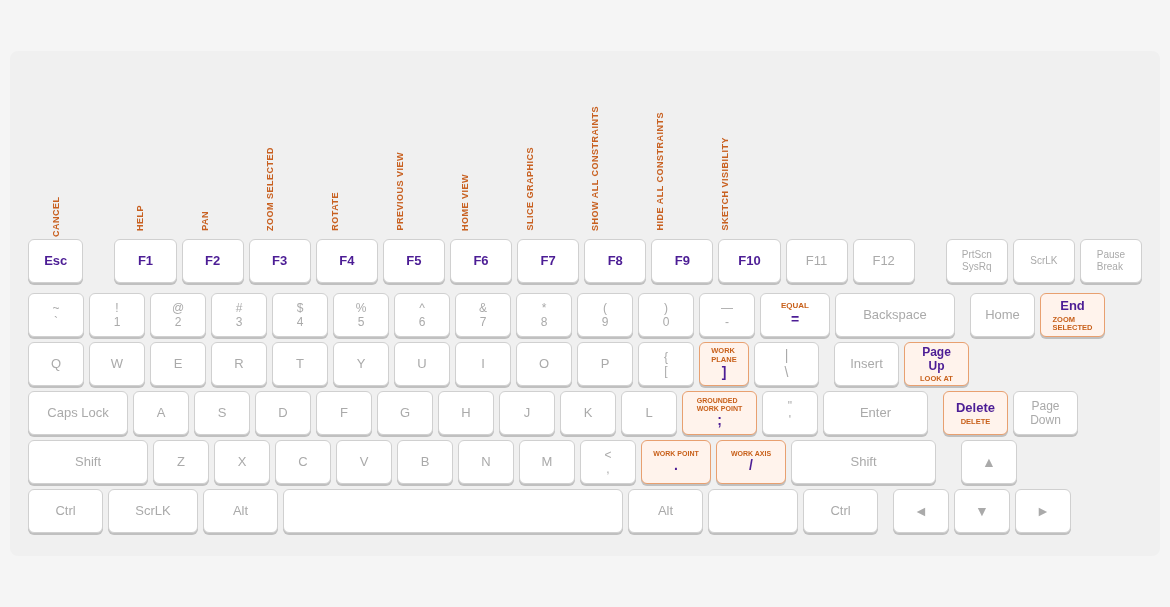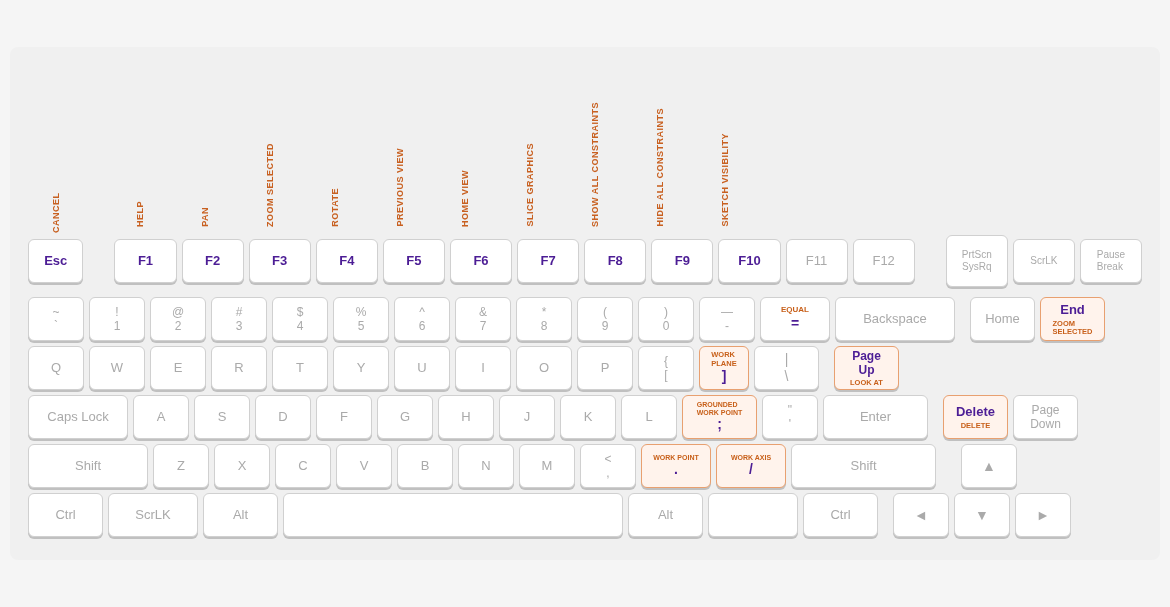--- a/index.html
+++ b/index.html
@@ -68,21 +68,21 @@
     }
     .key-text.orange {
       color: #4c1d95;
       font-weight: bold;
     }
     .key-text.gray { color: #aaa; }
     
     .k-esc { width: 58px; height: 44px; }
     .k-fn { width: 65px; height: 44px; }
     .k-fn-gray { width: 65px; height: 44px; }
-    .k-prtscn { width: 65px; height: 52px; }
+    .k-prtscn { width: 65px; height: 44px; }
     .k-scrlk { width: 65px; height: 44px; }
     .k-pause { width: 65px; height: 44px; }
     
     .k-num { width: 56px; height: 44px; }
     .k-backspace { width: 120px; height: 44px; }
     .k-home { width: 65px; height: 44px; }
     .k-end { width: 65px; height: 44px; }
     
     .k-tab { width: 85px; height: 44px; }
     .k-letter { width: 56px; height: 44px; }
@@ -341,20 +341,23 @@
     </div>
     <div class="key k-bracket-r" style="background:#fff3ec; border-color:#e8a070;">
       <span class="key-sub" style="font-size:7.5px;">WORK<br>PLANE</span>
       <span class="key-text orange" style="font-size:14px; font-weight:bold;">]</span>
     </div>
     <div class="key k-backslash">
       <span class="key-text gray" style="font-size:14px;">|</span>
       <span class="key-text gray" style="font-size:14px;">\</span>
     </div>
     <div style="width:5px;"></div>
+    <div class="key k-insert">
+      <span class="key-text gray">Insert</span>
+    </div>
     <div class="key k-pageup" style="background:#fff3ec; border-color:#e8a070;">
       <span class="key-text orange" style="font-size:12px; font-weight:bold;">Page<br>Up</span>
       <span class="key-sub" style="font-size:7.5px; margin-top:1px;">LOOK AT</span>
     </div>
   </div>
 
   <div class="key-row" style="margin-top:5px;">
     <div class="key k-caps">
       <span class="key-text gray">Caps Lock</span>
     </div>

